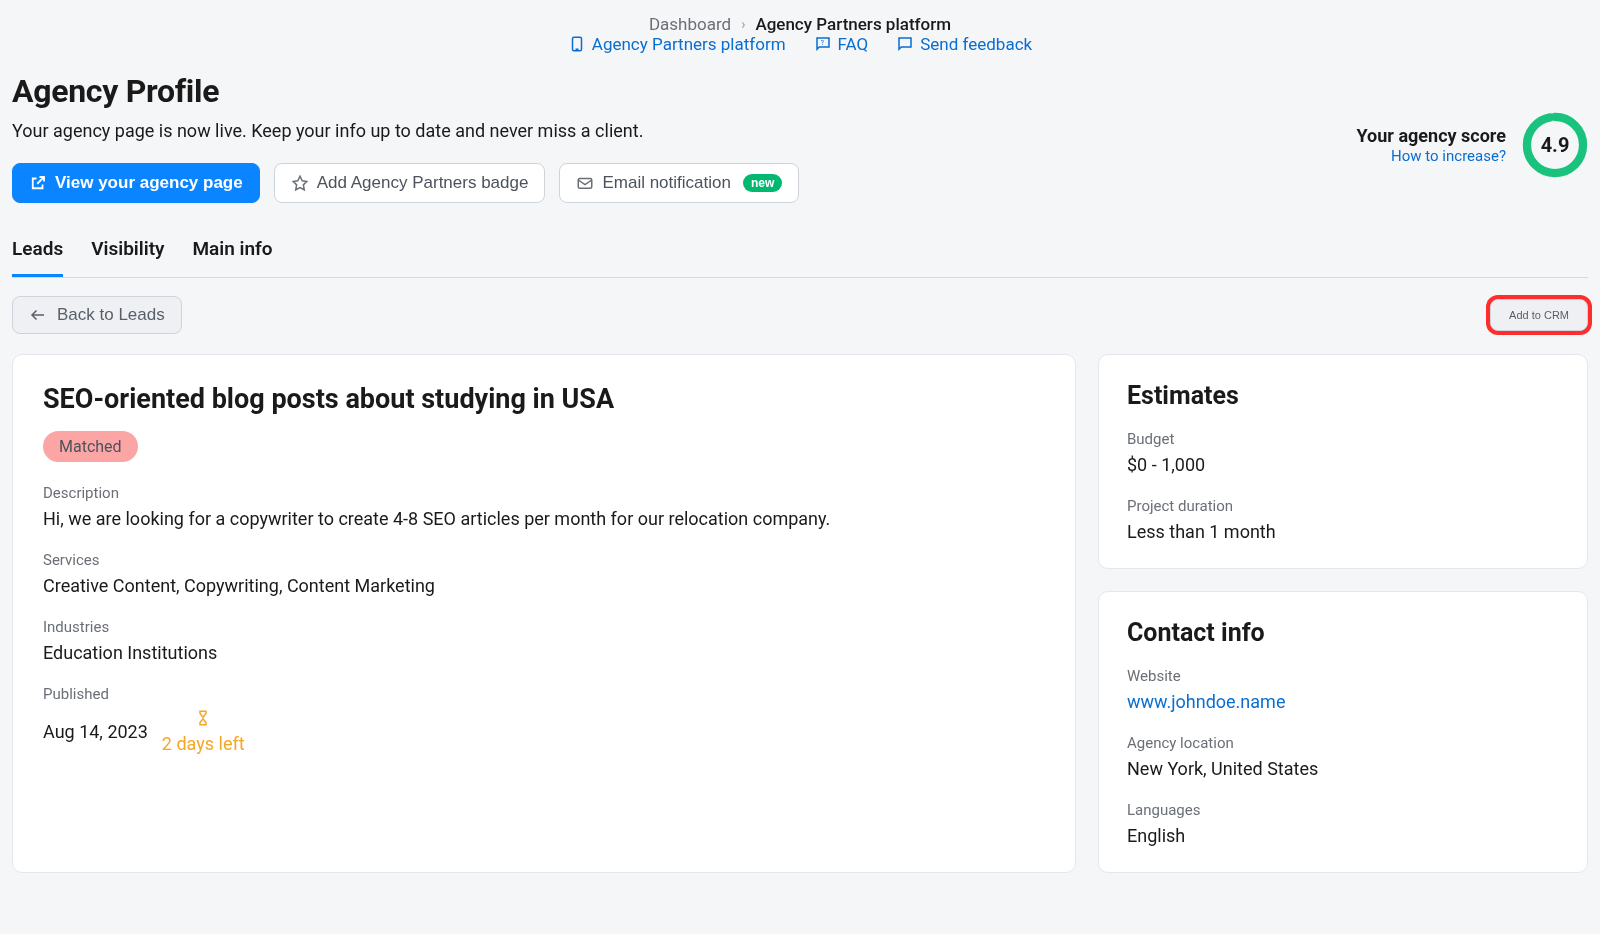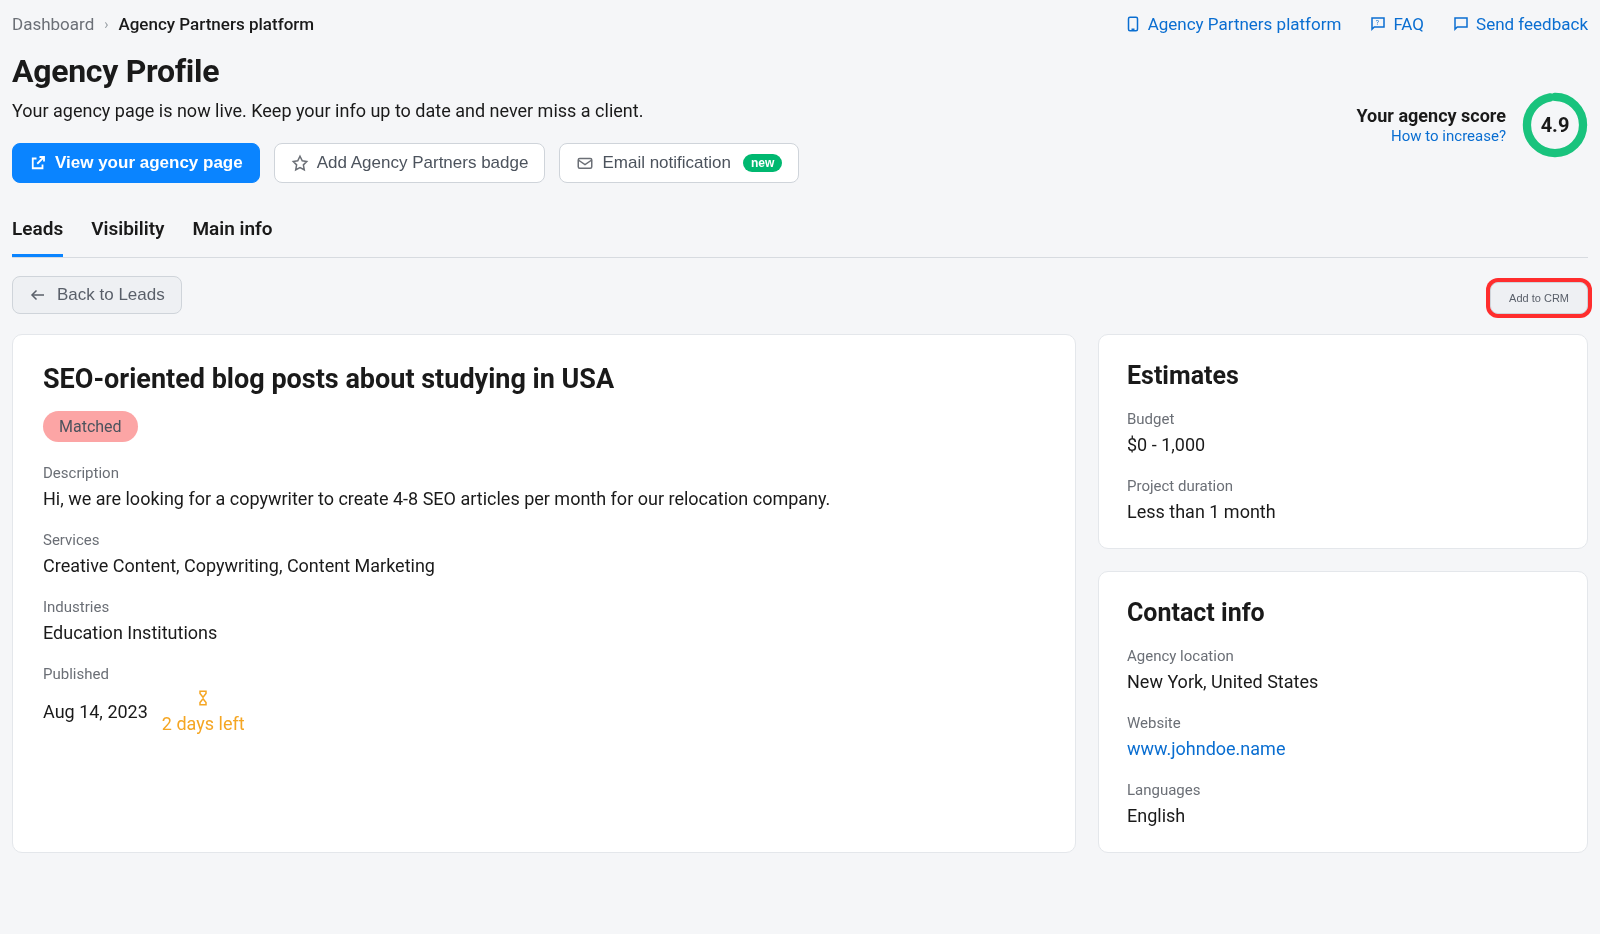--- a/index.html
+++ b/index.html
@@ -11,20 +11,21 @@
     padding: 10px 12px 30px 12px;
   }
   a { color: #0a6ed1; text-decoration: none; }
 
   
   .topbar {
     display: flex;
     justify-content: space-between;
     align-items: center;
     padding: 4px 0 18px 0;
+    flex-direction: column;
   }
   .breadcrumb {
     display: flex;
     align-items: center;
     gap: 10px;
     font-size: 17px;
   }
   .breadcrumb .dash { color: #6b6f76; }
   .breadcrumb .chev { color: #9aa0a6; font-size: 14px;}
   .breadcrumb .cur { color: #1a1a1a; font-weight: 500;}
@@ -114,21 +115,21 @@
     border-bottom:1px solid #d7dbe0;
     margin-top:34px;
     font-size:19px;
     font-weight:600;
   }
   .tab { padding:0 0 14px 0; cursor:pointer; color:#1a1a1a;}
   .tab.active { border-bottom:3px solid #0a84ff; }
 
   
   .action-row {
-    display:flex; justify-content:space-between; align-items:flex-end;
+    display:flex; justify-content:space-between; align-items:center;
     margin-top:18px;
   }
   .back-btn {
     display:inline-flex; align-items:center; gap:10px;
     background:#eef0f3;
     border:1px solid #cfd4da;
     border-radius:8px;
     padding:8px 16px;
     color:#595f69;
     font-size:17px;
@@ -329,27 +330,27 @@
       </div>
       <div class="side-row">
         <div class="l">Project duration</div>
         <div class="v">Less than 1 month</div>
       </div>
     </div>
 
     <div class="side-card">
       <div class="side-h">Contact info</div>
       <div class="side-row">
+        <div class="l">Website</div>
+        <a href="#" class="v">www.johndoe.name</a>
+      </div>
+      <div class="side-row">
         <div class="l">Agency location</div>
         <div class="v">New York, United States</div>
       </div>
       <div class="side-row">
-        <div class="l">Website</div>
-        <a href="#" class="v">www.johndoe.name</a>
-      </div>
-      <div class="side-row">
         <div class="l">Languages</div>
         <div class="v">English</div>
       </div>
     </div>
 
   </div>
 </div>
 
 </body></html>

